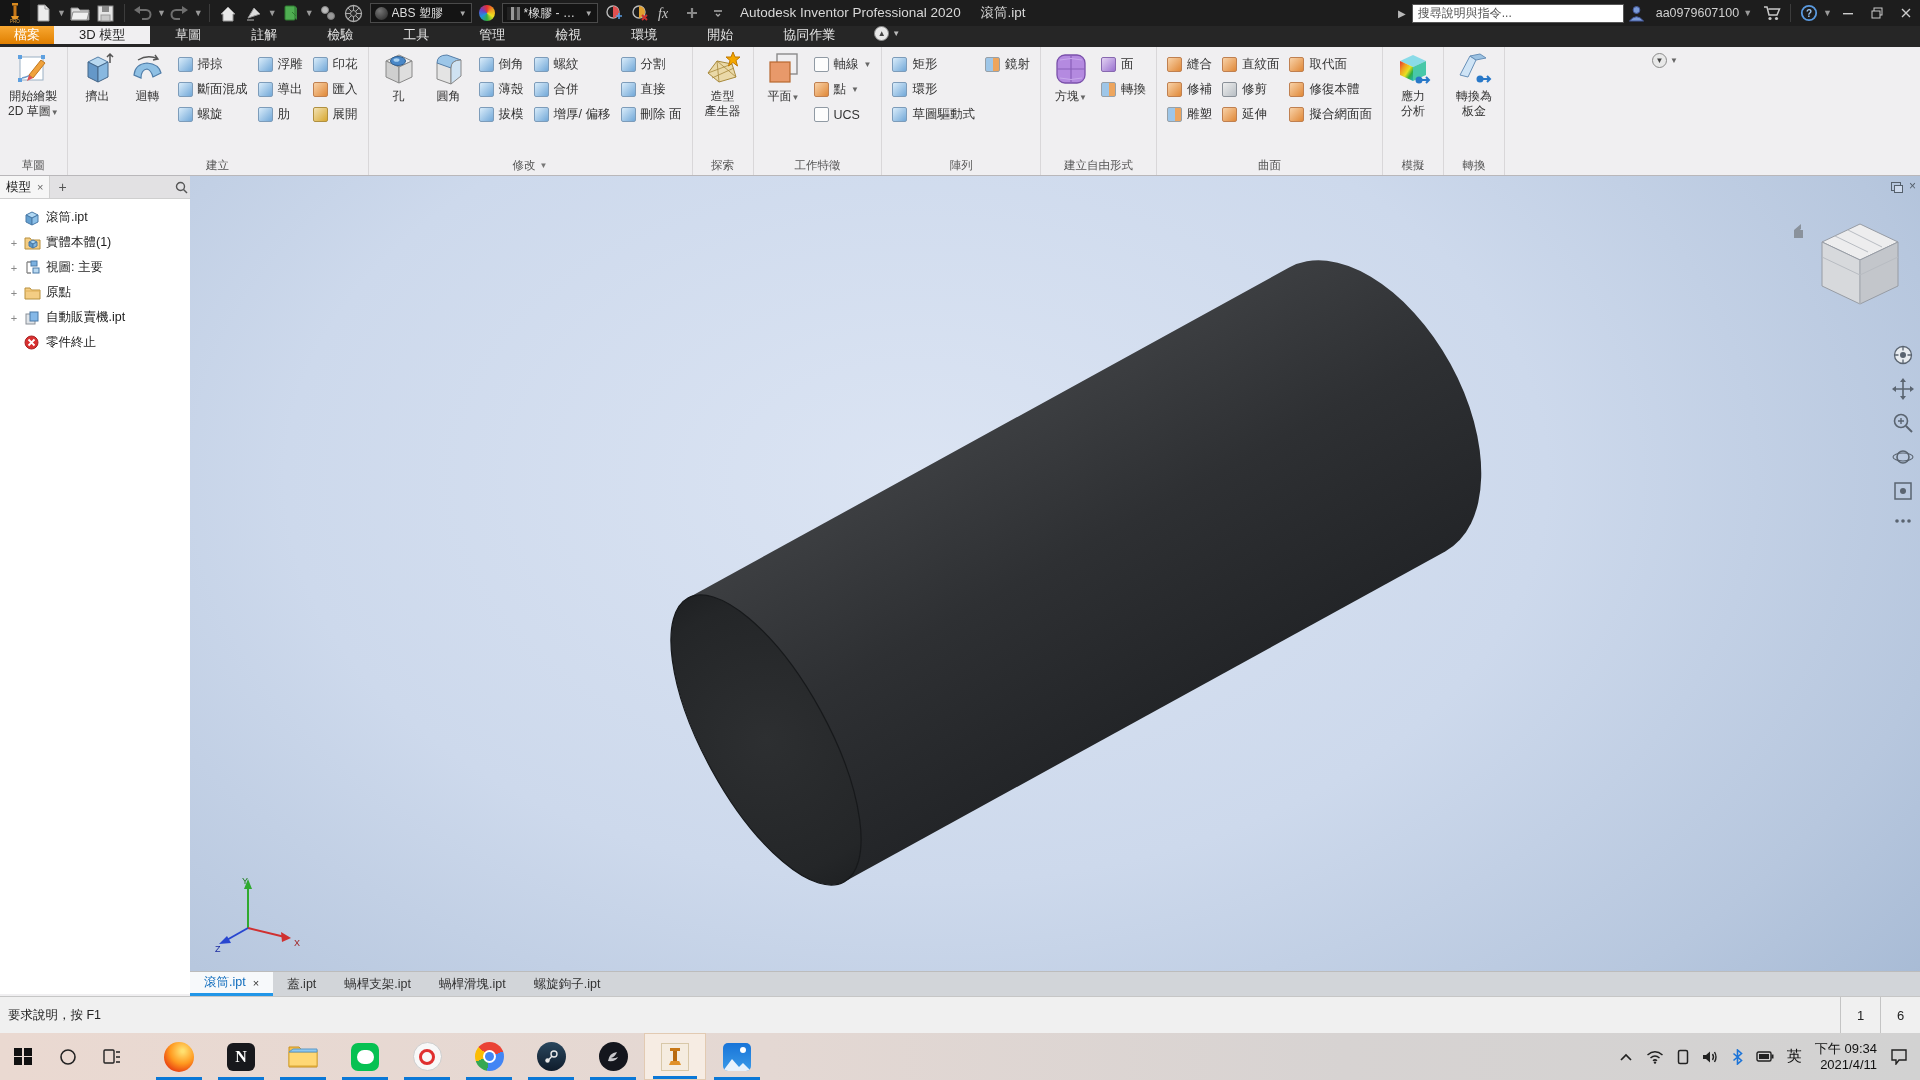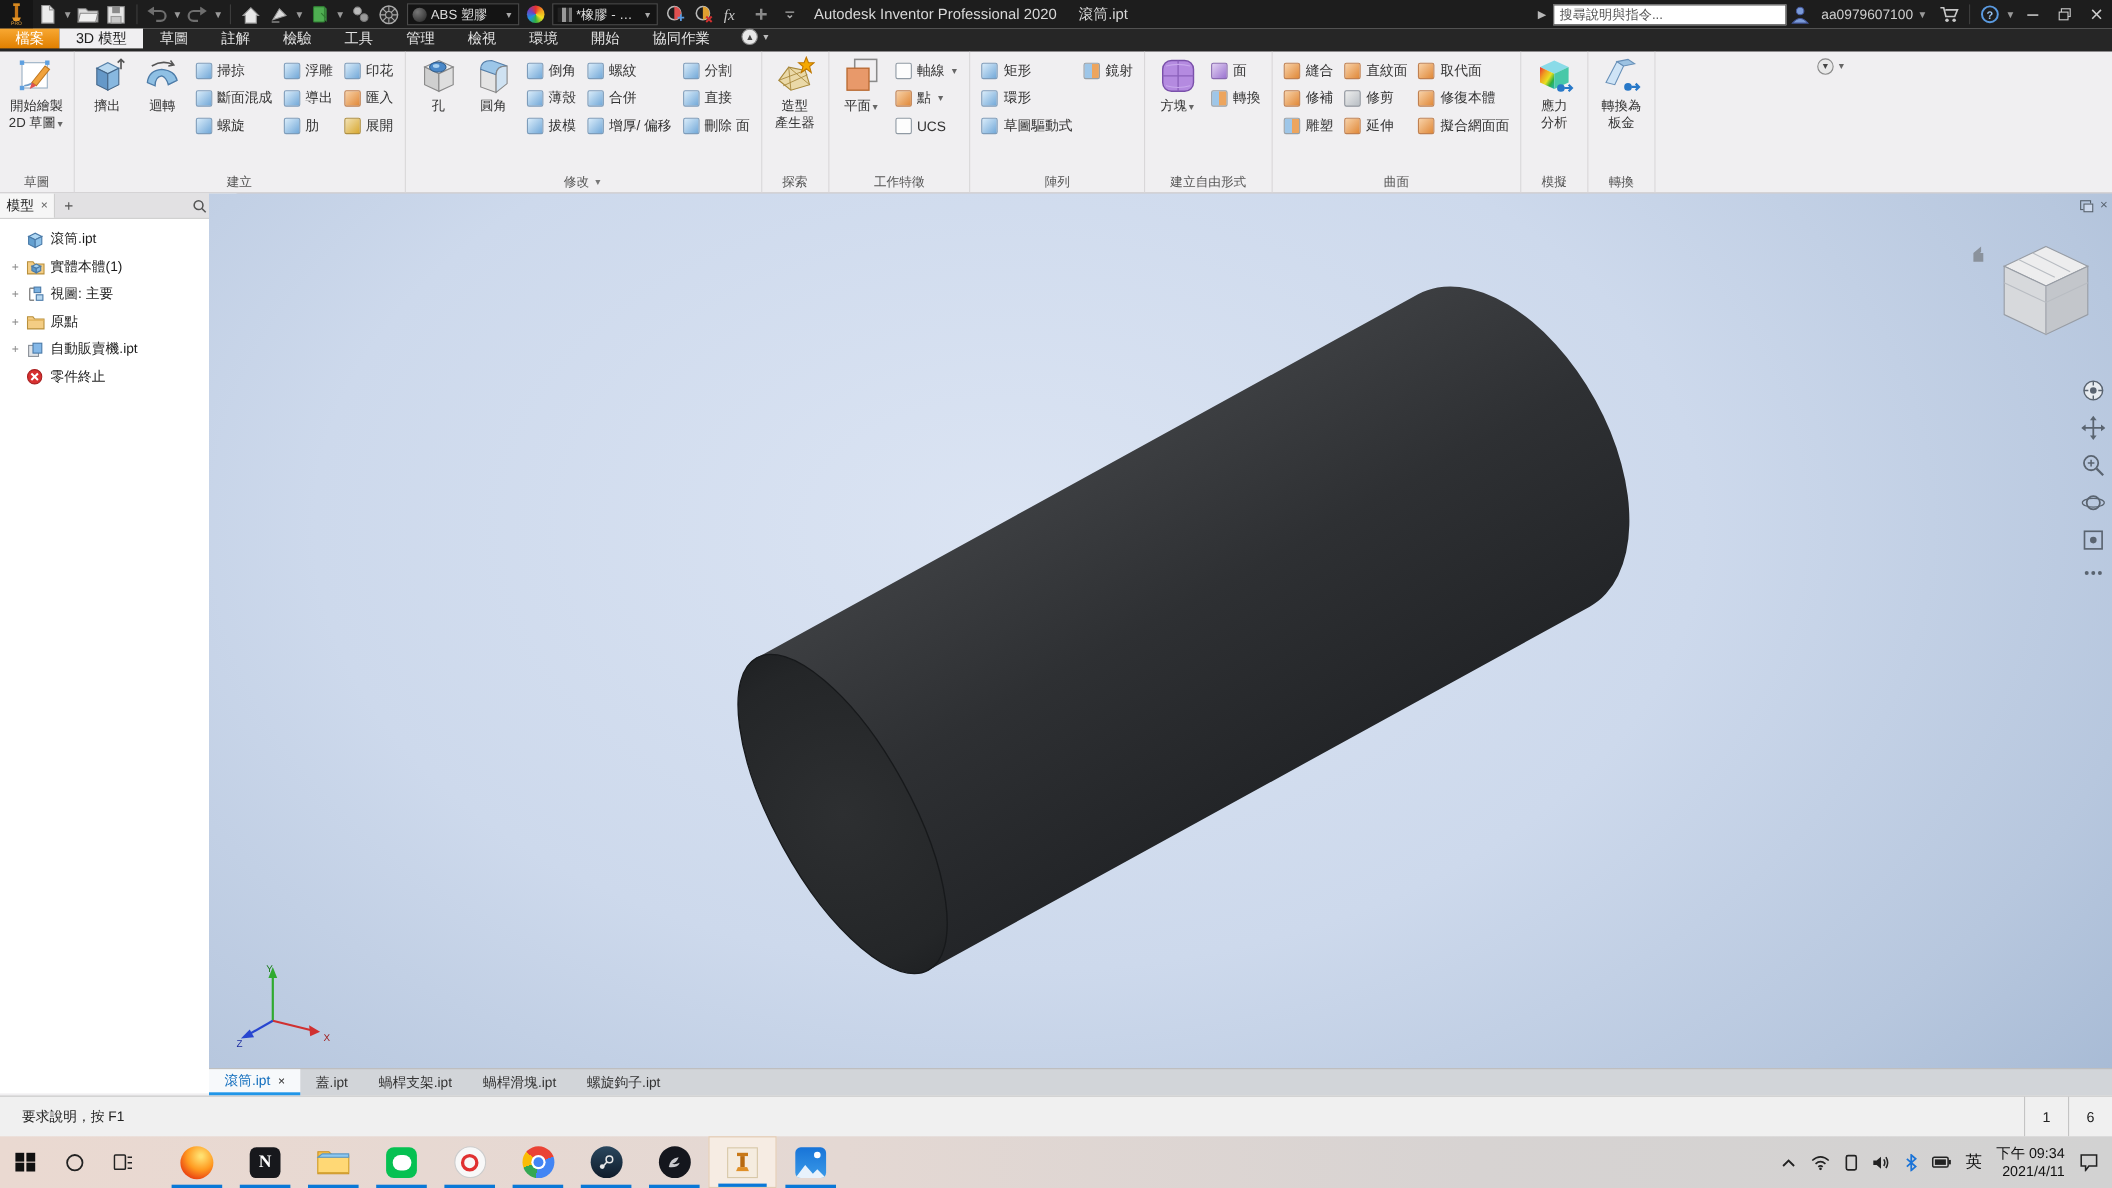--- a/index.html
+++ b/index.html
@@ -20,21 +20,21 @@
   .colorwheel{width:16px;height:16px;border-radius:50%;background:conic-gradient(#e83030,#f0a020,#f0e020,#30b040,#2090e0,#7040c0,#e83030);margin:0 4px;flex:none}
   .title-text{position:absolute;left:740px;top:0;height:26px;line-height:26px;color:#d8d8d8;font-size:13.5px;white-space:nowrap}
   .title-text .doc{margin-left:16px}
   .tb-right{position:absolute;right:0;top:0;height:26px;display:flex;align-items:center}
   .helpsearch{width:212px;height:19px;border:1px solid #555;background:#fff;font-size:12px;padding:0 5px;color:#333;outline:none}
   .helpsearch::placeholder{color:#555}
   .acct{color:#d0d0d0;font-size:12.5px;margin:0 6px;display:flex;align-items:center;gap:3px}
   .winbtn{width:29px;height:26px;display:inline-flex;align-items:center;justify-content:center}
   
   .tabrow{position:absolute;left:0;top:26px;width:1920px;height:21px;background:#262626;display:flex;align-items:flex-start}
-  .rtab{padding:0 15px;display:flex;align-items:center;color:#e3e3e3;font-size:13px;white-space:nowrap}
+  .rtab{padding:0 25px;display:flex;align-items:center;color:#e3e3e3;font-size:13px;white-space:nowrap}
   .rtab.file{background:linear-gradient(#f8a832,#e07f00);color:#fff;padding:0 14px}
   .rtab.active{background:#f0eff1;color:#1e1e1e}
   .rib-collapse{display:flex;align-items:center;gap:3px;margin-left:14px;color:#bbb}
   .circbtn{width:15px;height:15px;border:1px solid #8a8a8a;border-radius:50%;background:#e8e8e8;color:#444;font-size:8px;display:inline-flex;align-items:center;justify-content:center}
   
   .ribbon{position:absolute;left:0;top:47px;width:1920px;height:129px;background:#f0eff1;border-bottom:1px solid #b9b7ba;display:flex}
   .panel{display:flex;flex-direction:column;border-right:1px solid #d9d7d9;padding:2px 5px 0}
   .panel-items{flex:1;display:flex;align-items:flex-start}
   .bigbtn{min-width:50px;display:flex;flex-direction:column;align-items:center;padding:2px 3px 0;color:#333;text-align:center;line-height:15px}
   .bigbtn .bi{width:36px;height:36px;margin-bottom:2px}
@@ -71,21 +71,21 @@
   .cornerbox i{position:absolute;left:2px;top:2px;width:9px;height:8px;border:1px solid #55606c;background:#cdd9ec}
   .navbar{position:absolute;right:6px;top:168px;display:flex;flex-direction:column;gap:12px;align-items:center}
   
   .doctabs{position:absolute;left:190px;top:971px;width:1730px;height:25px;background:#d2d5d9;display:flex;align-items:stretch;border-top:1px solid #bcbcbc}
   .dtab{display:flex;align-items:center;gap:7px;padding:0 14px;font-size:12.5px;color:#333}
   .dtab.active{background:#f7f9fb;color:#0f6cbd;border-bottom:3px solid #2196e8}
   .dtab .dx{color:#555;font-size:11px}
   .dtab.active .dx{color:#333}
   
   .statusbar{position:absolute;left:0;top:996px;width:1920px;height:37px;background:#f0f0f0;border-top:1px solid #c6c6c6;display:flex;align-items:center;font-size:12.5px;color:#222}
-  .statusbar .help{padding-left:20px}
+  .statusbar .help{padding-left:8px}
   .st-cells{margin-left:auto;display:flex;height:100%}
   .st-cell{width:40px;border-left:1px solid #c4c4c4;display:flex;align-items:center;justify-content:center;font-size:13px}
   
   .taskbar{position:absolute;left:0;top:1033px;width:1920px;height:47px;background:linear-gradient(90deg,#ead9d1 0%,#e4d8d3 40%,#d7d3d2 70%,#d2d2d2 100%);display:flex;align-items:center}
   .tstart{width:46px;height:47px;display:flex;align-items:center;justify-content:center}
   .winlogo{display:grid;grid-template-columns:8px 8px;grid-template-rows:8px 8px;gap:1.5px}
   .winlogo i{background:#111}
   .tsearch{width:445px;height:39px;background:#fff;border:1px solid #3c3c3c;display:flex;align-items:center;gap:10px;padding:0 12px;margin-left:4px}
   .tsearch input{border:none;outline:none;font-size:14.5px;width:370px;color:#333;background:transparent}
   .tsearch input::placeholder{color:#444}

